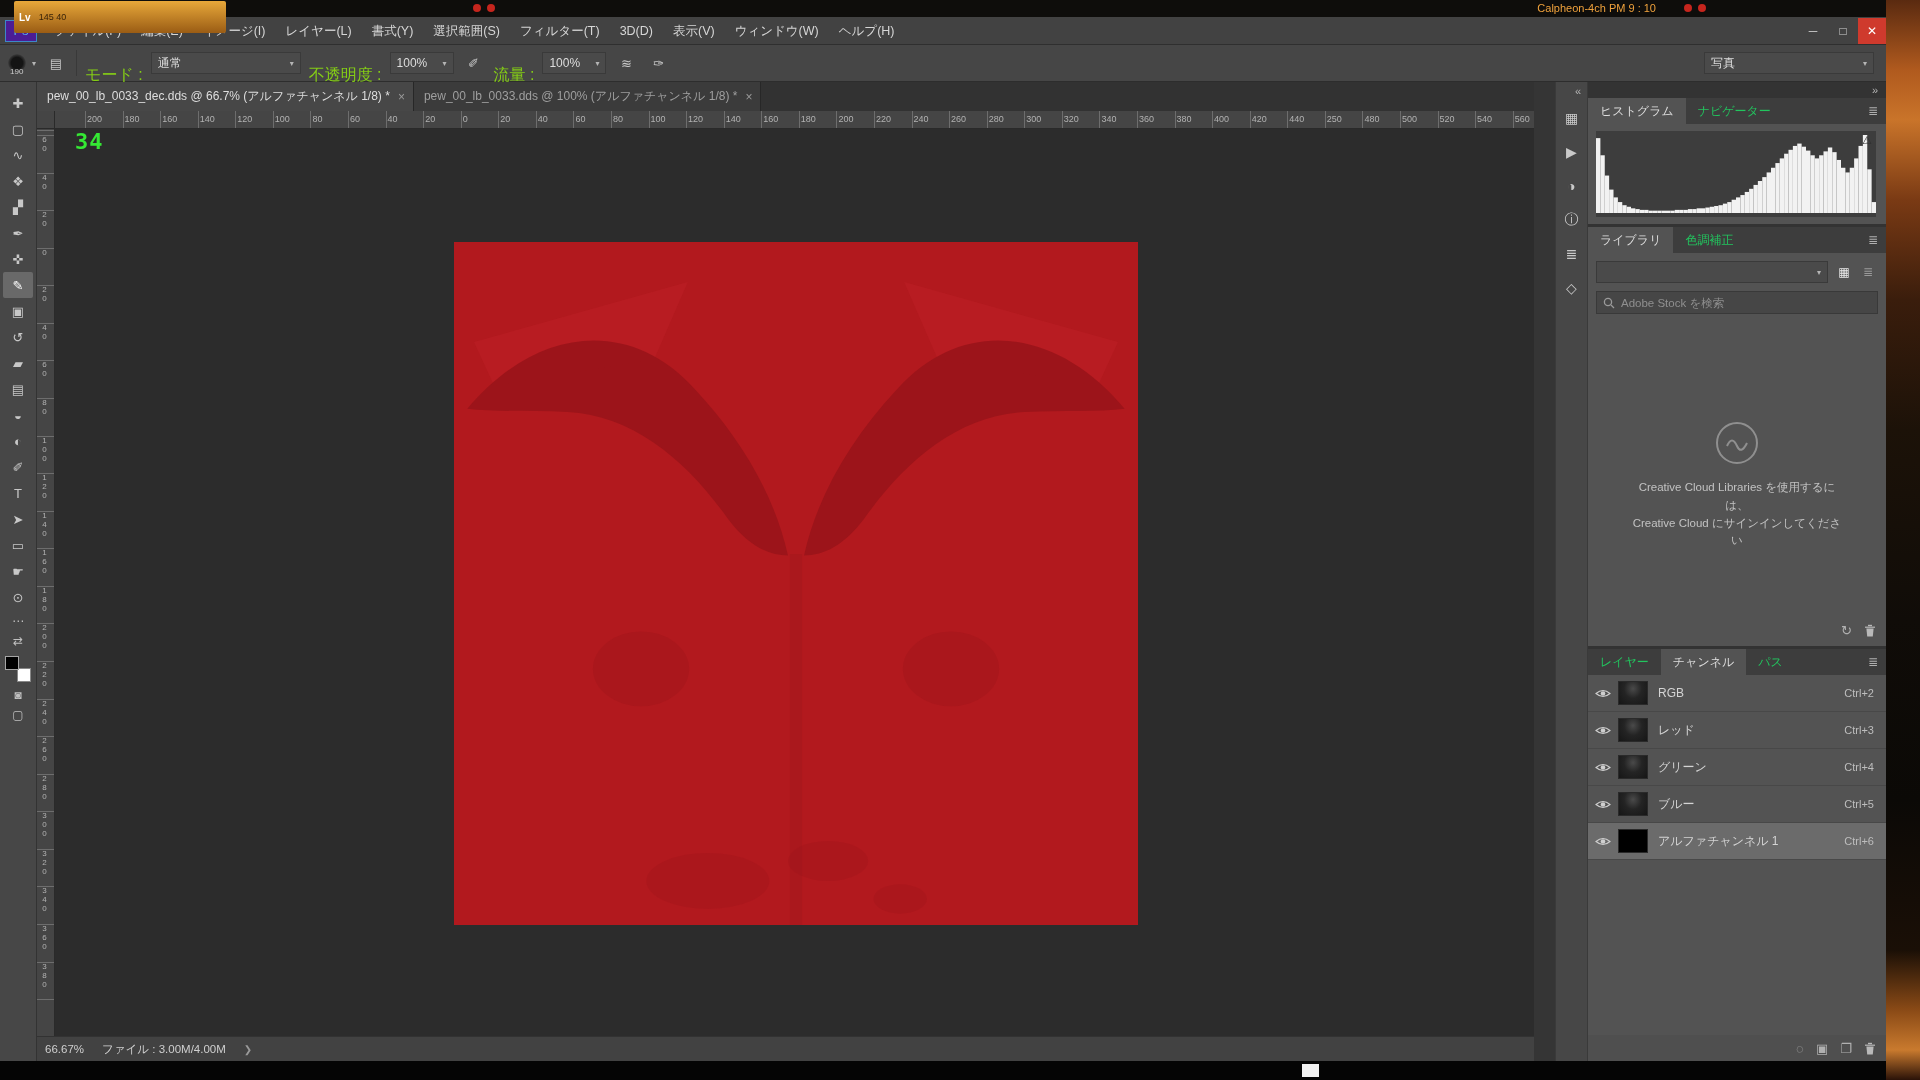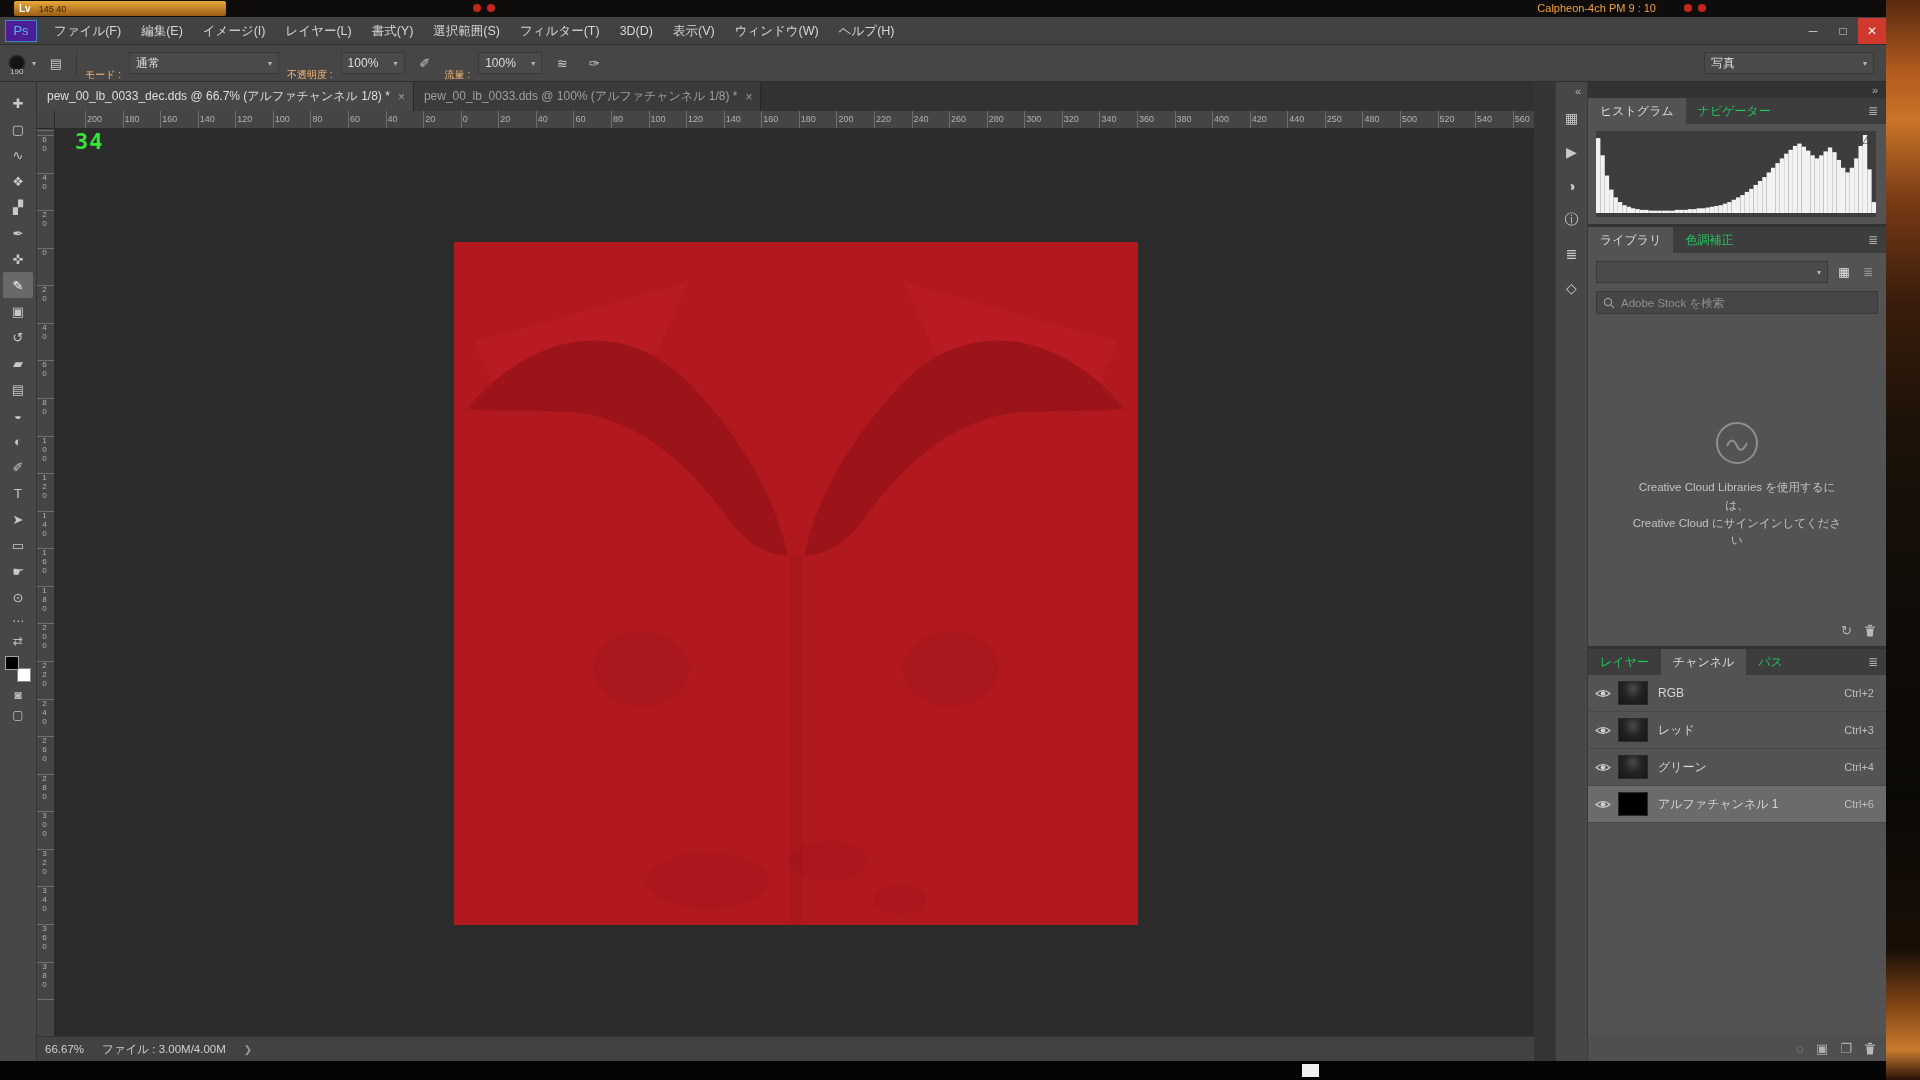--- a/index.html
+++ b/index.html
@@ -12,21 +12,21 @@
     background:linear-gradient(180deg,#5a2a10 0px,#b05a1e 70px,#c9742a 120px,#7a3a14 200px,
       #3a1d0c 300px,#1c1208 430px,#100c08 620px,#0b0906 800px,#1a0f06 950px,
       #8a4a16 1010px,#c97a2e 1050px,#2a1208 1080px); }
 
   
   #app { position:absolute; left:0; top:0; width:1886px; height:1080px;
     display:flex; flex-direction:column; background:#2c2c2c; }
 
   
   #game-top { height:17px; background:#0e0d0b; position:relative; flex:none; }
-  #lv-bar { position:absolute; left:14px; top:1px; width:212px; height:15px;
+  #lv-bar { position:absolute; left:14px; top:1px; width:212px; height:32px;
     background:linear-gradient(180deg,#e8a83a,#9a5c14); border-radius:2px;
     display:flex; align-items:center; padding:0 5px; gap:8px; }
   #lv-bar .lv { color:#fff; font-size:10px; font-weight:bold; }
   #lv-bar .val { color:#3a2408; font-size:9px; }
   .red-dot { width:8px; height:8px; border-radius:50%; background:#c5251d; display:inline-block; }
   #strip-dots { position:absolute; left:473px; top:4px; display:flex; gap:6px; }
   #clock { position:absolute; right:230px; top:2px; color:#f0a23c; font-size:11px; }
   #clock-dots { position:absolute; right:180px; top:4px; display:flex; gap:6px; }
 
   
@@ -45,21 +45,21 @@
   #optionsbar { height:37px; background:#464646; border-bottom:1px solid #2d2d2d;
     display:flex; align-items:center; padding:0 8px; gap:8px; flex:none; }
   .vsep { width:1px; height:26px; background:#393939; }
   #brush-preset { display:flex; align-items:center; gap:3px; }
   #brush-preset .tip { width:18px; height:18px; border-radius:50%;
     background:radial-gradient(circle,#141414 45%,rgba(20,20,20,0) 75%); }
   #brush-preset .num { font-size:8px; color:#cfcfcf; position:relative; top:8px; left:-19px; width:0; }
   .caret { font-size:8px; color:#b5b5b5; }
   .opt-icon { width:24px; height:24px; display:flex; align-items:center; justify-content:center;
     color:#c8c8c8; font-size:13px; border-radius:2px; }
-  .opt-label { color:#fdba74; font-size:10px; white-space:nowrap;margin-top:24px; }
+  .opt-label { color:#84cc16; font-size:16px; white-space:nowrap;margin-top:24px; }
   .dd { height:22px; background:#4a4a4a; border:1px solid #3a3a3a; display:flex;
     align-items:center; padding:0 6px; color:#ddd; font-size:12px; gap:6px; }
   .dd .caret { margin-left:auto; }
   #workspace-dd { margin-left:auto; width:170px; margin-right:4px; }
 
   
   #content { flex:1; display:flex; min-height:0; }
 
   
   #toolbar { width:37px; background:#474747; border-right:1px solid #333;
@@ -554,20 +554,31 @@
                 <span class="ch-eye">
                   <svg width="16" height="11" viewBox="0 0 16 11">
                     <path d="M1 5.5 Q8 -0.5 15 5.5 Q8 11.5 1 5.5 Z" fill="none" stroke="#cfcfcf" stroke-width="1.1"></path>
                     <circle cx="8" cy="5.5" r="2.3" fill="#cfcfcf"></circle>
                   </svg>
                 </span>
                 <span class="ch-thumb"></span>
                 <span class="ch-label">グリーン</span>
                 <span class="ch-short">Ctrl+4</span>
               </div>
+              <div class="ch-row">
+                <span class="ch-eye">
+                  <svg width="16" height="11" viewBox="0 0 16 11">
+                    <path d="M1 5.5 Q8 -0.5 15 5.5 Q8 11.5 1 5.5 Z" fill="none" stroke="#cfcfcf" stroke-width="1.1"></path>
+                    <circle cx="8" cy="5.5" r="2.3" fill="#cfcfcf"></circle>
+                  </svg>
+                </span>
+                <span class="ch-thumb"></span>
+                <span class="ch-label">ブルー</span>
+                <span class="ch-short">Ctrl+5</span>
+              </div>
               <div class="ch-row selected">
                 <span class="ch-eye">
                   <svg width="16" height="11" viewBox="0 0 16 11">
                     <path d="M1 5.5 Q8 -0.5 15 5.5 Q8 11.5 1 5.5 Z" fill="none" stroke="#cfcfcf" stroke-width="1.1"></path>
                     <circle cx="8" cy="5.5" r="2.3" fill="#cfcfcf"></circle>
                   </svg>
                 </span>
                 <span class="ch-thumb black"></span>
                 <span class="ch-label">アルファチャンネル 1</span>
                 <span class="ch-short">Ctrl+6</span>

